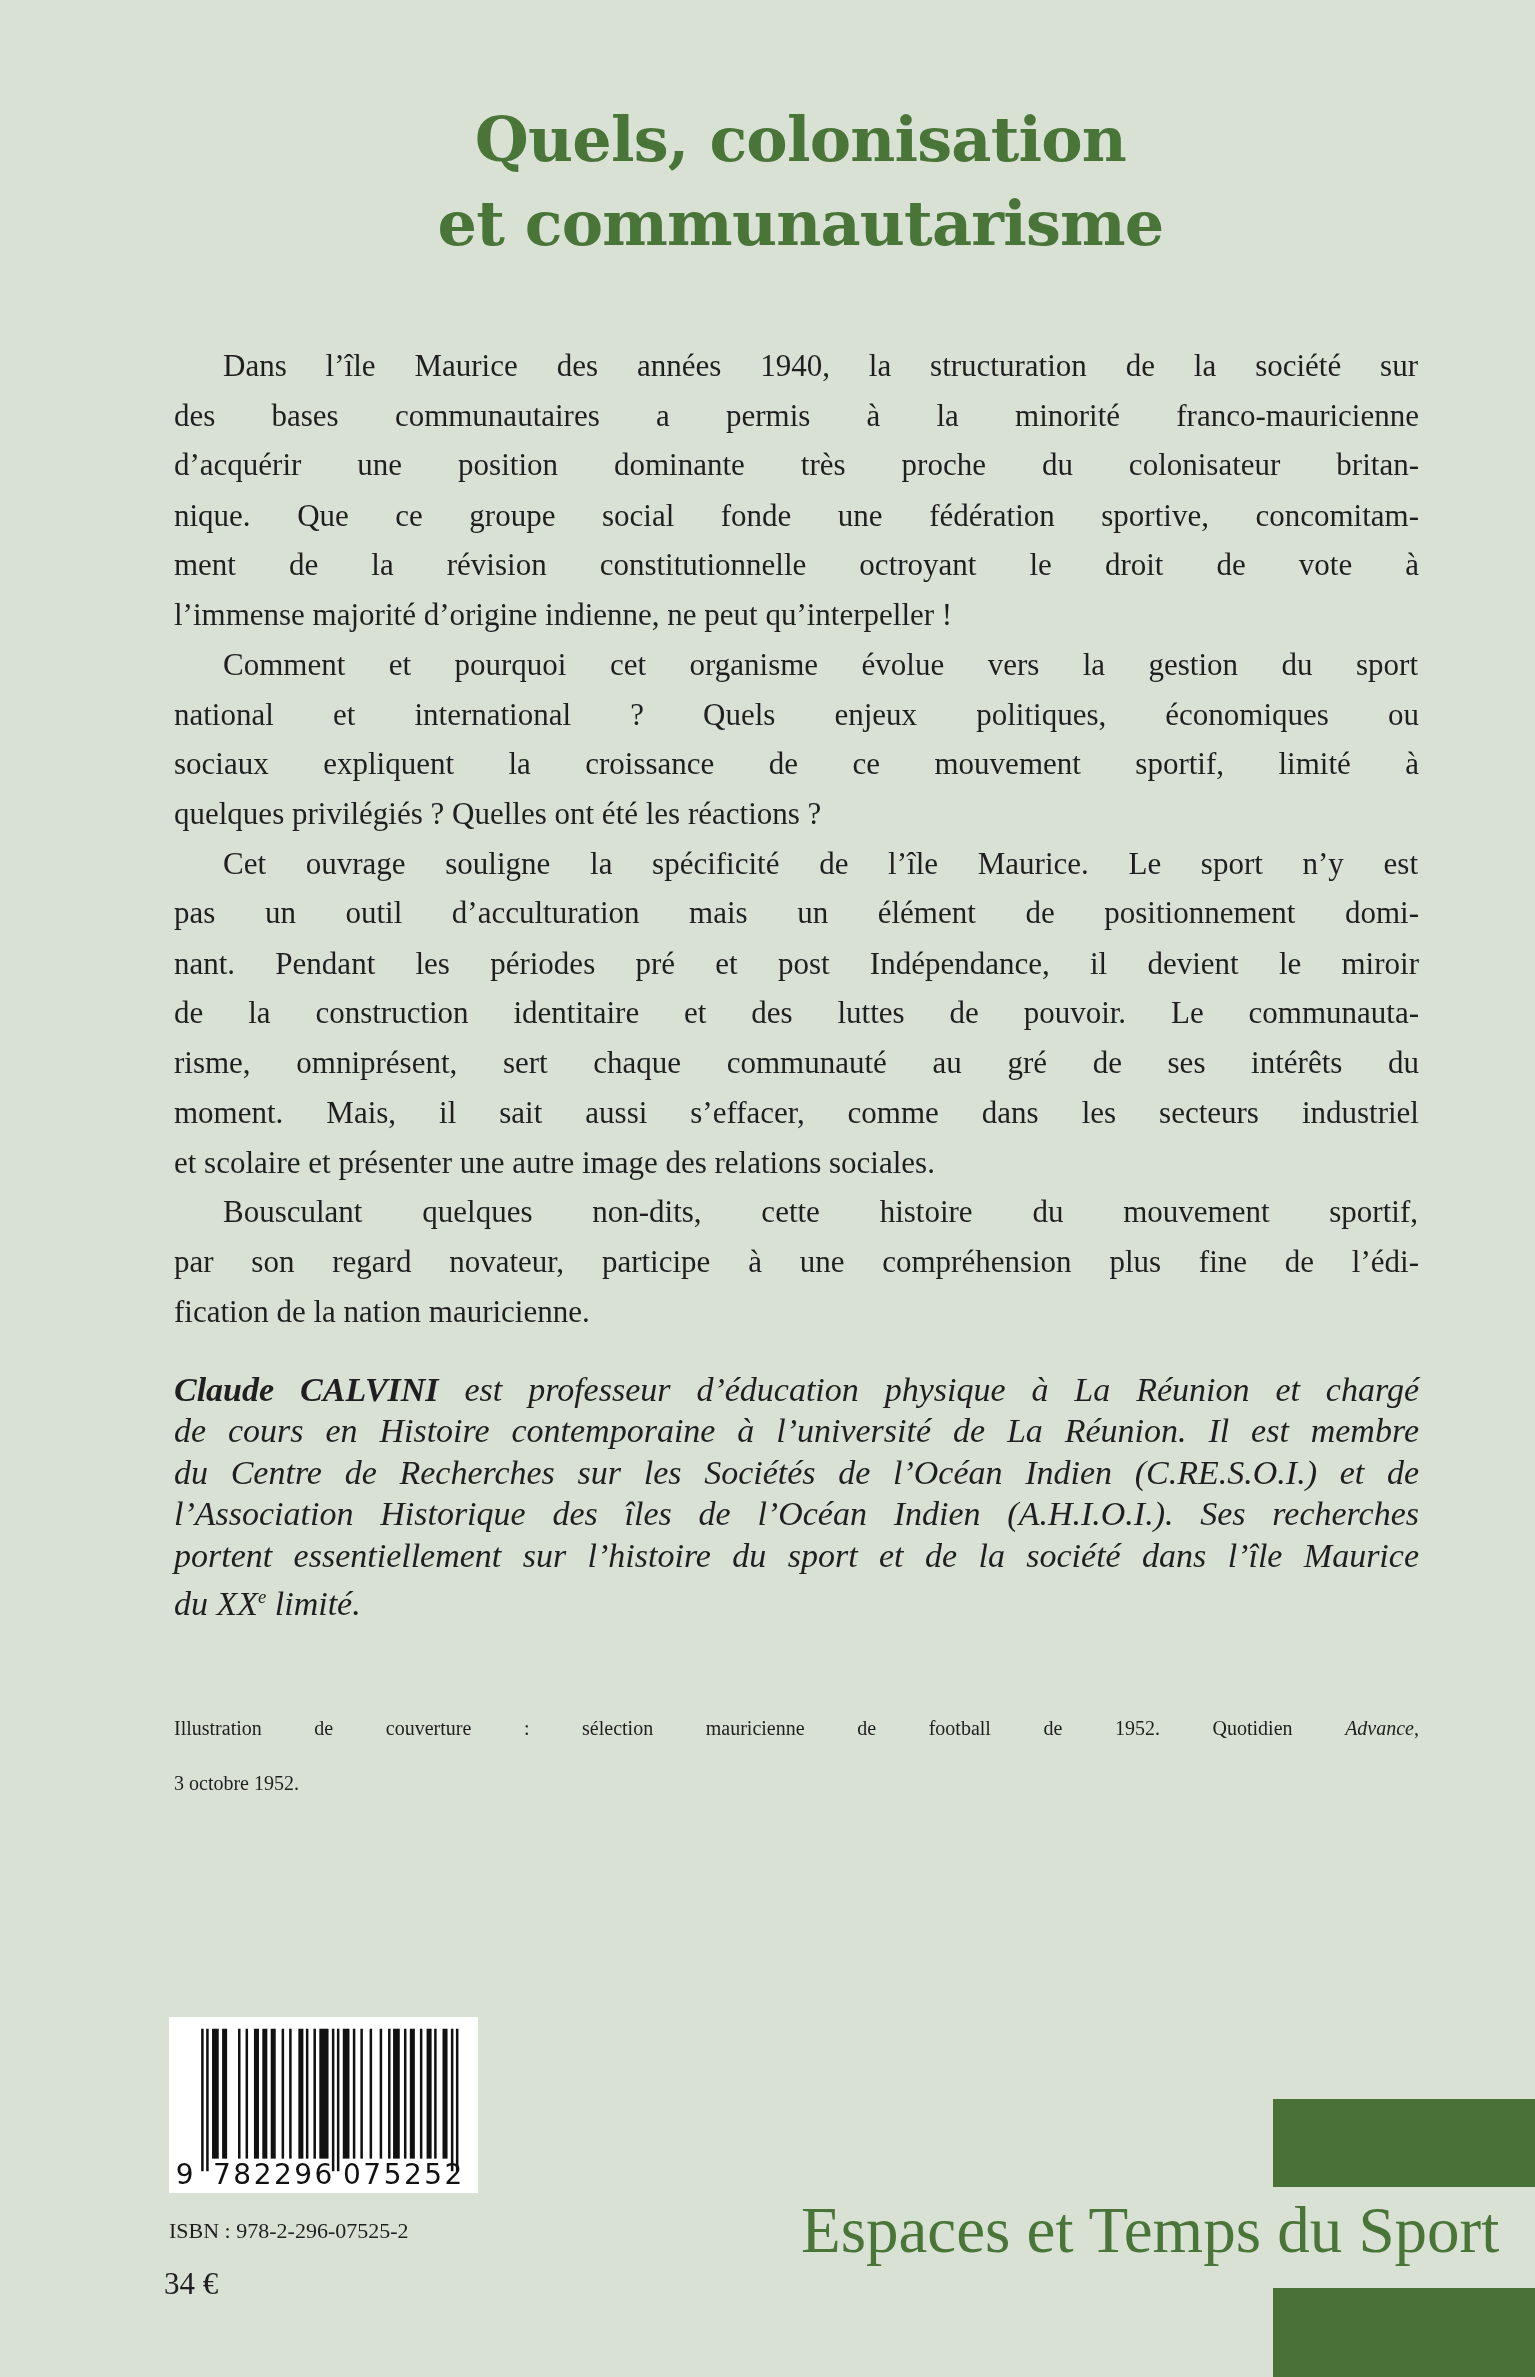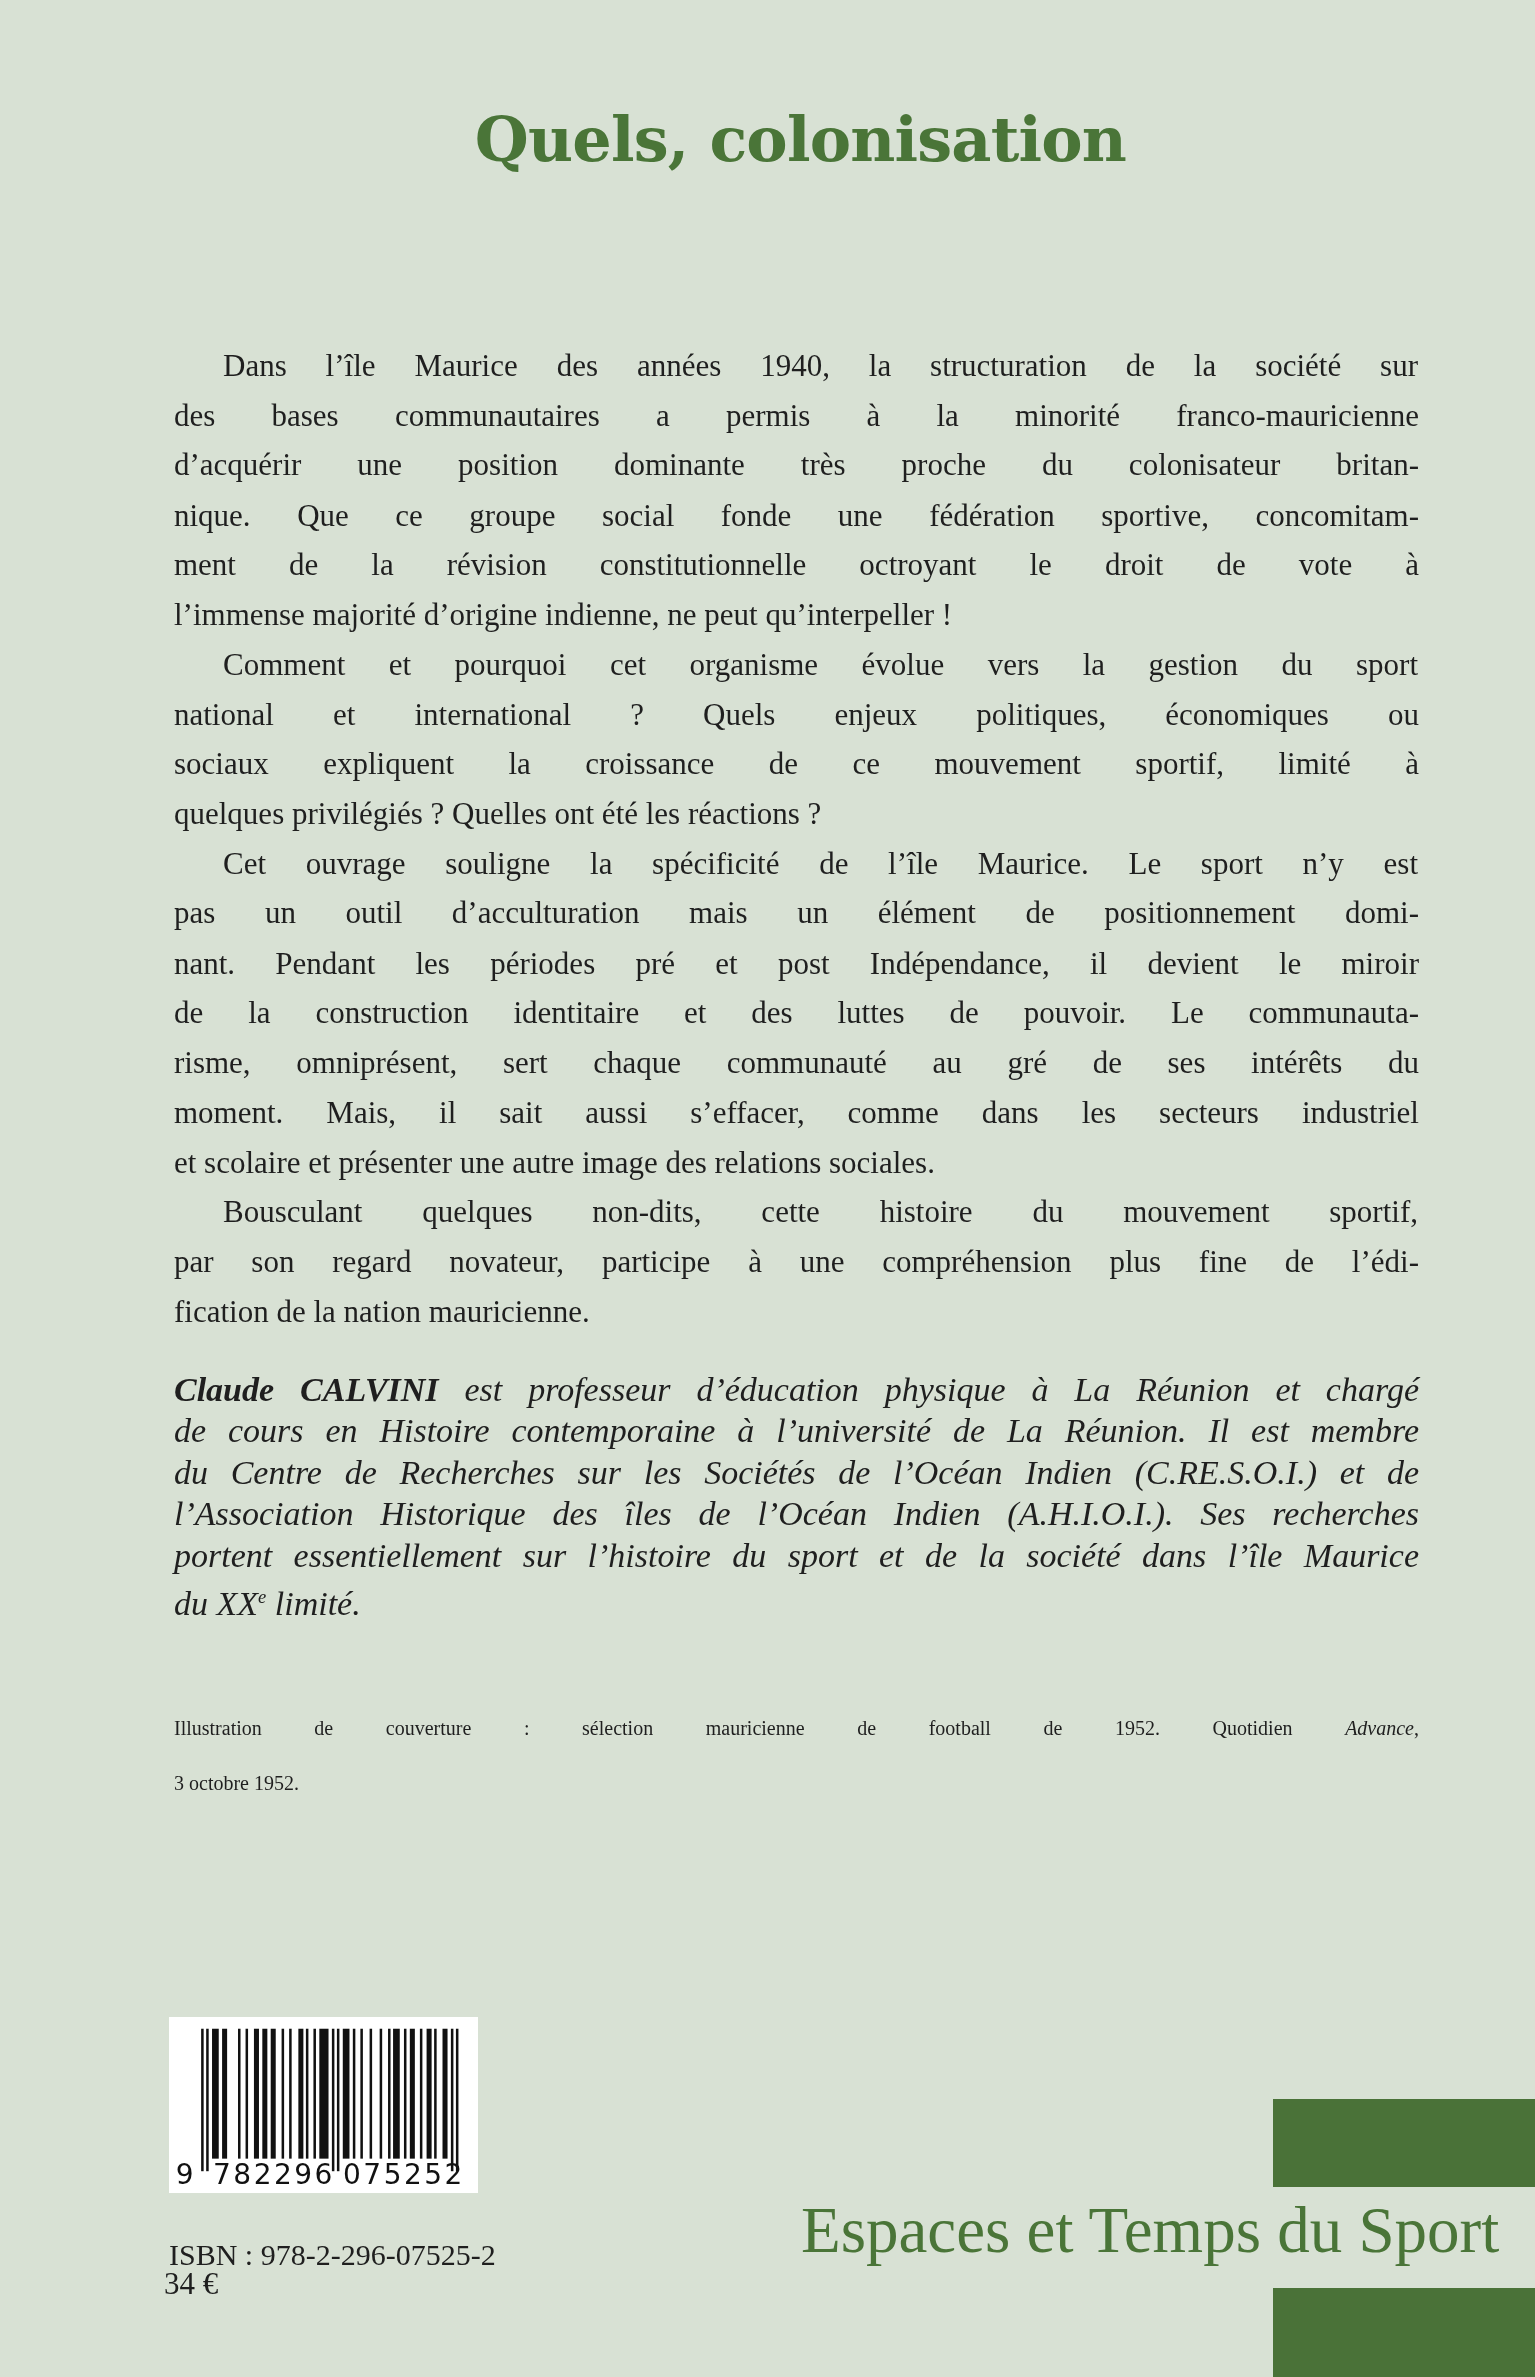--- a/index.html
+++ b/index.html
@@ -28,33 +28,34 @@
   .cap-line { font-size: 20px; height: 41px; line-height: 41px; }
   .barcode-box {
     position: absolute; left: 169px; top: 2017px; width: 309px; height: 176px;
     background: #ffffff;
   }
   .bars { position: absolute; left: 0; top: 0; }
   .barcode-digits {
     position: absolute; font-family: "DejaVu Sans", sans-serif;
     font-size: 28px; color: #111; line-height: 1;
   }
-  .isbn { position: absolute; left: 169px; top: 2220px; font-size: 30px; line-height: 1; color: #1f1f1f; margin-top: 20px; }
+  .isbn { position: absolute; left: 169px; top: 2220px; font-size: 22px; line-height: 1; color: #1f1f1f; }
   .price { position: absolute; left: 164px; top: 2268px; font-size: 31px; line-height: 1; color: #1f1f1f; }
   .green-block { position: absolute; background: #4a7238; }
   .series {
     position: absolute; left: 801px; top: 2198px; white-space: nowrap;
     font-size: 65px; line-height: 1; color: #4a7538;
   }
 </style>
 </head>
 <body>
 
 <div class="title" style="top:98px;">
   <div>Quels, colonisation</div>
+  <div>et communautarisme</div>
 </div>
 
 <div class="col" style="top:0;">
 
   <div>
     <div class="line body-line indent" style="top:341px;">Dans l’île Maurice des années 1940, la structuration de la société sur</div>
     <div class="line body-line" style="top:391px;">des bases communautaires a permis à la minorité franco-mauricienne</div>
     <div class="line body-line" style="top:440px;">d’acquérir une position dominante très proche du colonisateur britan-</div>
     <div class="line body-line" style="top:491px;">nique. Que ce groupe social fonde une fédération sportive, concomitam-</div>
     <div class="line body-line" style="top:540px;">ment de la révision constitutionnelle octroyant le droit de vote à</div>

